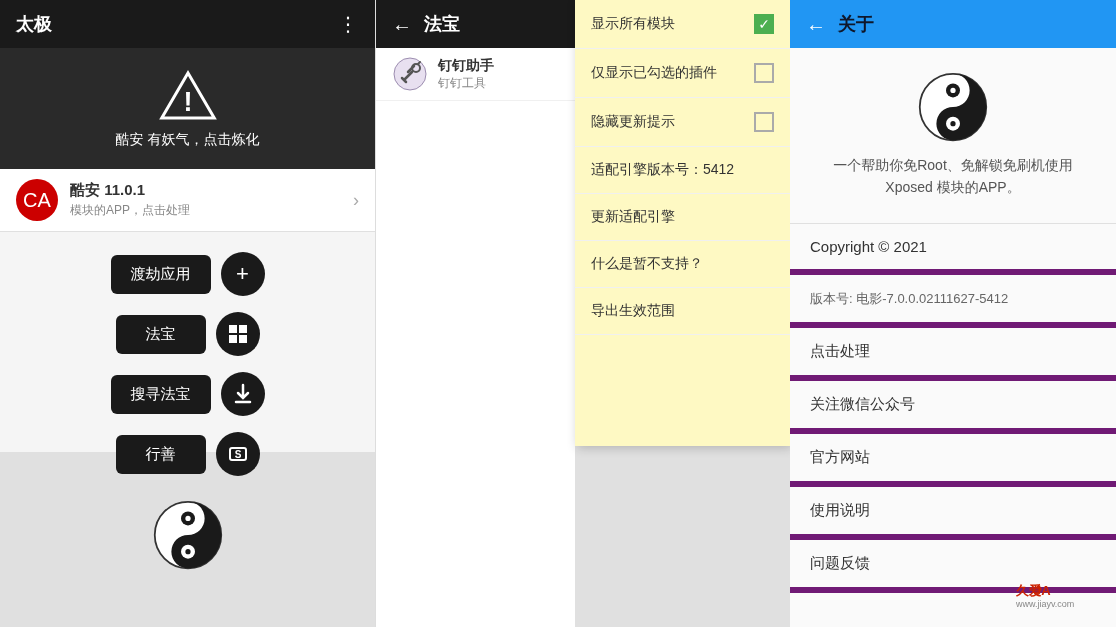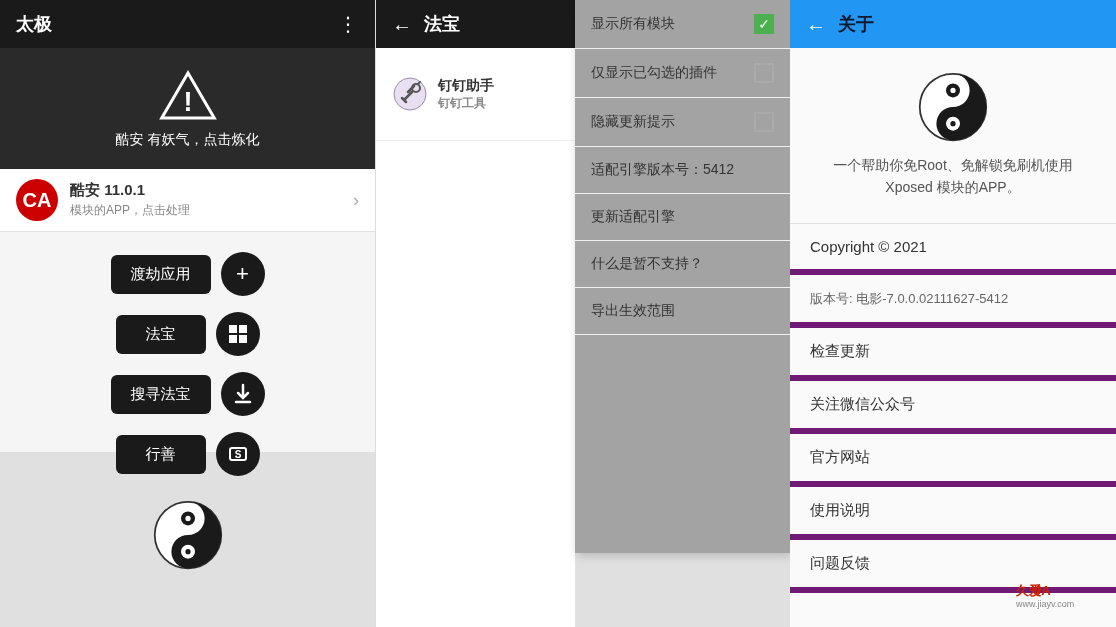--- a/index.html
+++ b/index.html
@@ -165,21 +165,21 @@
       cursor: pointer;
     }
     .middle-header-title {
       font-size: 18px;
       font-weight: bold;
       color: white;
     }
     .tools-item {
       display: flex;
       align-items: center;
-      padding: 28px 16px;
+      padding: 8px 16px;
       border-bottom: 1px solid #f0f0f0;
       cursor: pointer;
     }
     .tools-icon {
       width: 36px;
       height: 36px;
       margin-right: 10px;
       display: flex;
       align-items: center;
       justify-content: center;
@@ -189,30 +189,29 @@
       flex-direction: column;
     }
     .tools-name {
       font-size: 14px;
       color: #333;
       font-weight: bold;
     }
     .tools-sub {
       font-size: 12px;
       color: #888;
-      font-weight: bold;
     }
 
     
     .dropdown-panel {
       width: 215px;
-      background: #a3a3a3;
+      background: #fef9c3;
       box-shadow: 2px 2px 10px rgba(0,0,0,0.2);
       flex-shrink: 0;
-      height: 553px;
+      height: 446px;
       overflow-y: auto;
     }
     .dropdown-item {
       display: flex;
       align-items: center;
       justify-content: space-between;
       padding: 14px 16px;
       border-bottom: 1px solid #f0f0f0;
       cursor: pointer;
       font-size: 14px;
@@ -313,21 +312,21 @@
   <div class="warning-banner">
     <svg class="warning-triangle" viewBox="0 0 80 70">
       <polygon points="40,5 75,65 5,65" fill="none" stroke="white" stroke-width="4"></polygon>
       <text x="40" y="55" text-anchor="middle" fill="white" font-size="36" font-weight="bold">!</text>
     </svg>
     <span class="warning-text">酷安 有妖气，点击炼化</span>
   </div>
 
   <div class="app-item">
     <div class="app-icon">
-      <span style="font-size:20px;font-weight:bold;">CA</span>
+      <span style="font-size:20px;font-weight:normal;">CA</span>
     </div>
     <div class="app-info">
       <div class="app-name">酷安 11.0.1</div>
       <div class="app-sub">模块的APP，点击处理</div>
     </div>
     <span class="app-arrow">›</span>
   </div>
 
   <div class="button-area">
     <div class="btn-row">
@@ -441,21 +440,21 @@
     <div class="about-desc">一个帮助你免Root、免解锁免刷机使用<br>Xposed 模块的APP。</div>
   </div>
 
   <div class="about-list-item no-click">
     <span>Copyright © 2021</span>
   </div>
   <div class="about-list-item no-click">
     <span class="version-text">版本号: 电影-7.0.0.02111627-5412</span>
   </div>
   <div class="about-list-item">
-    <span>检查更新</span>
+    <span>点击处理</span>
   </div>
   <div class="about-list-item">
     <span>关注微信公众号</span>
   </div>
   <div class="about-list-item">
     <span>官方网站</span>
   </div>
   <div class="about-list-item">
     <span>使用说明</span>
   </div>

